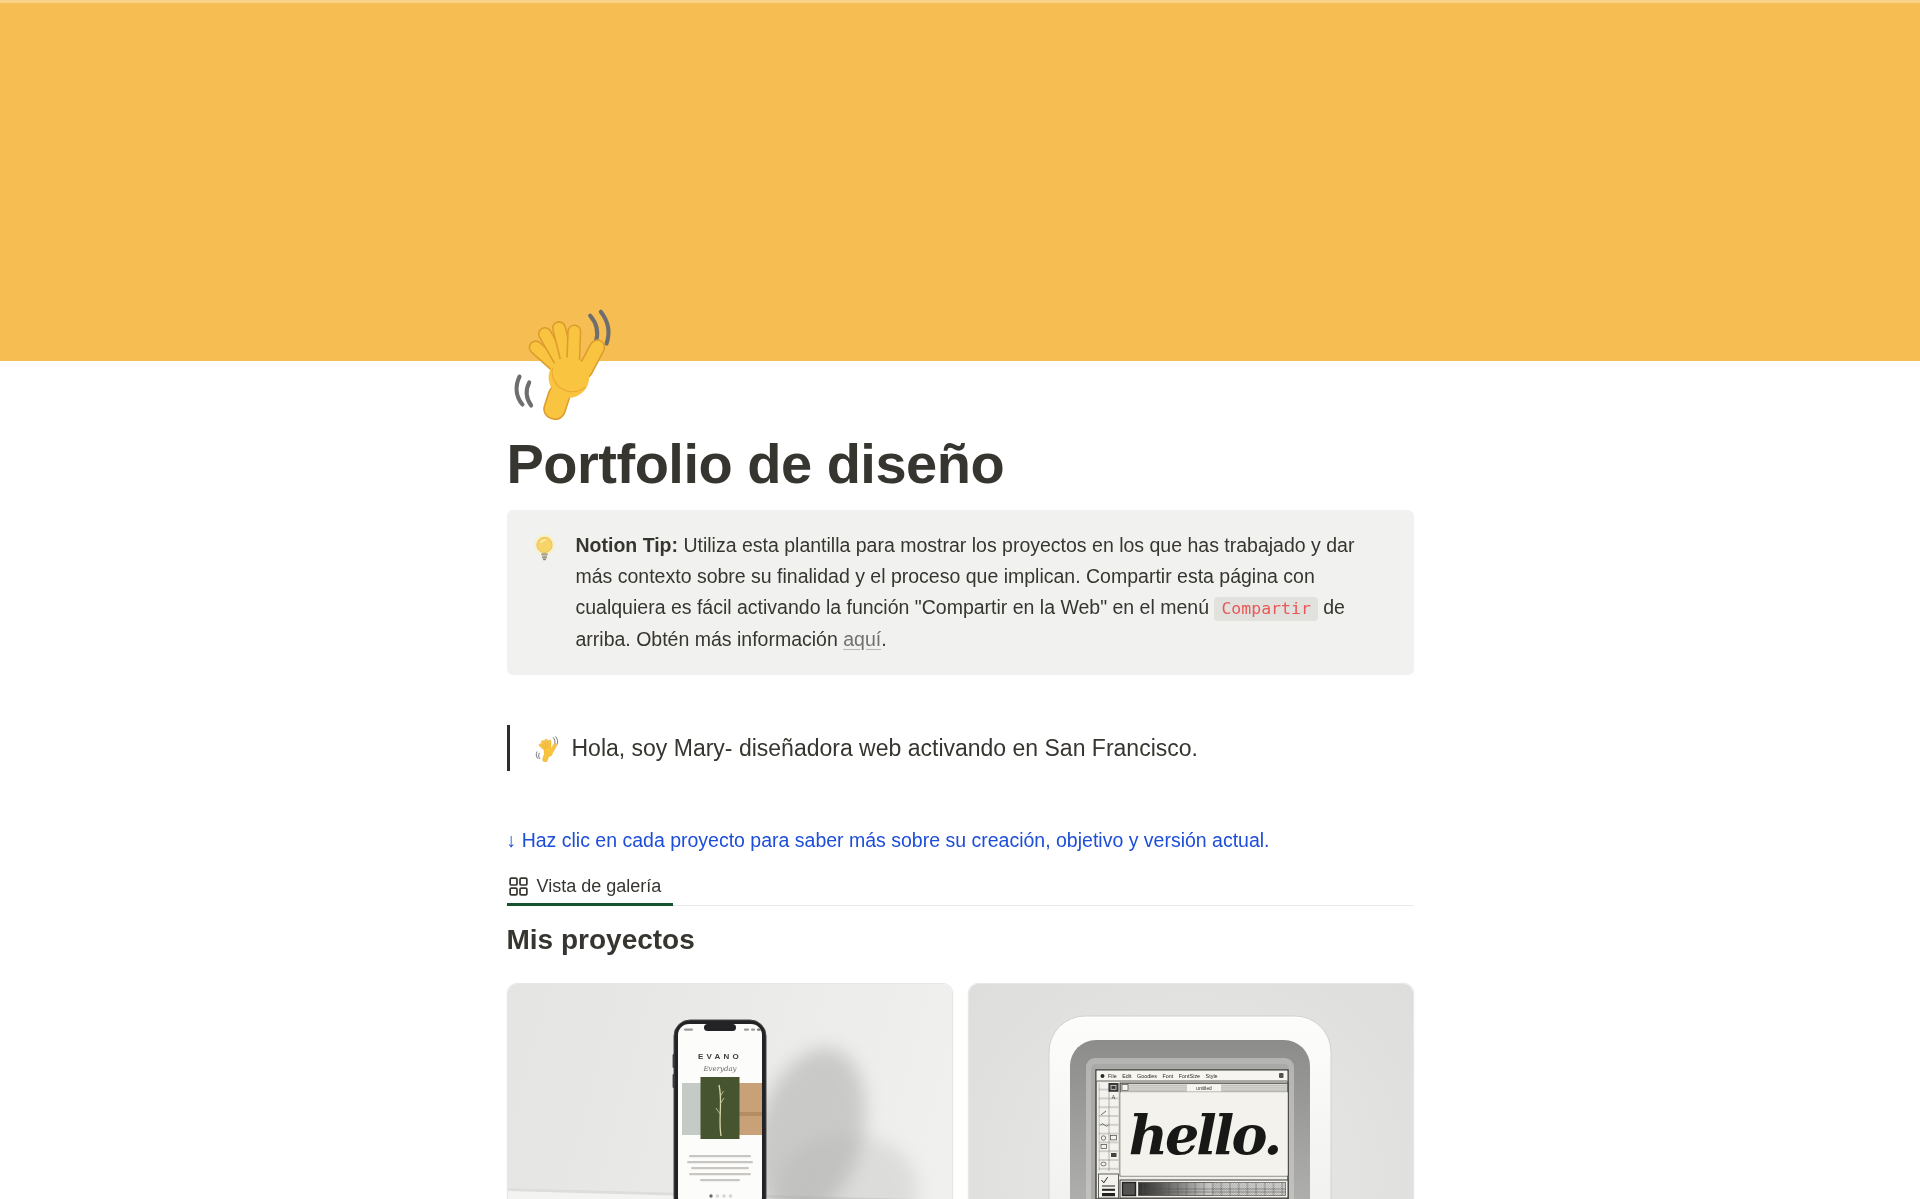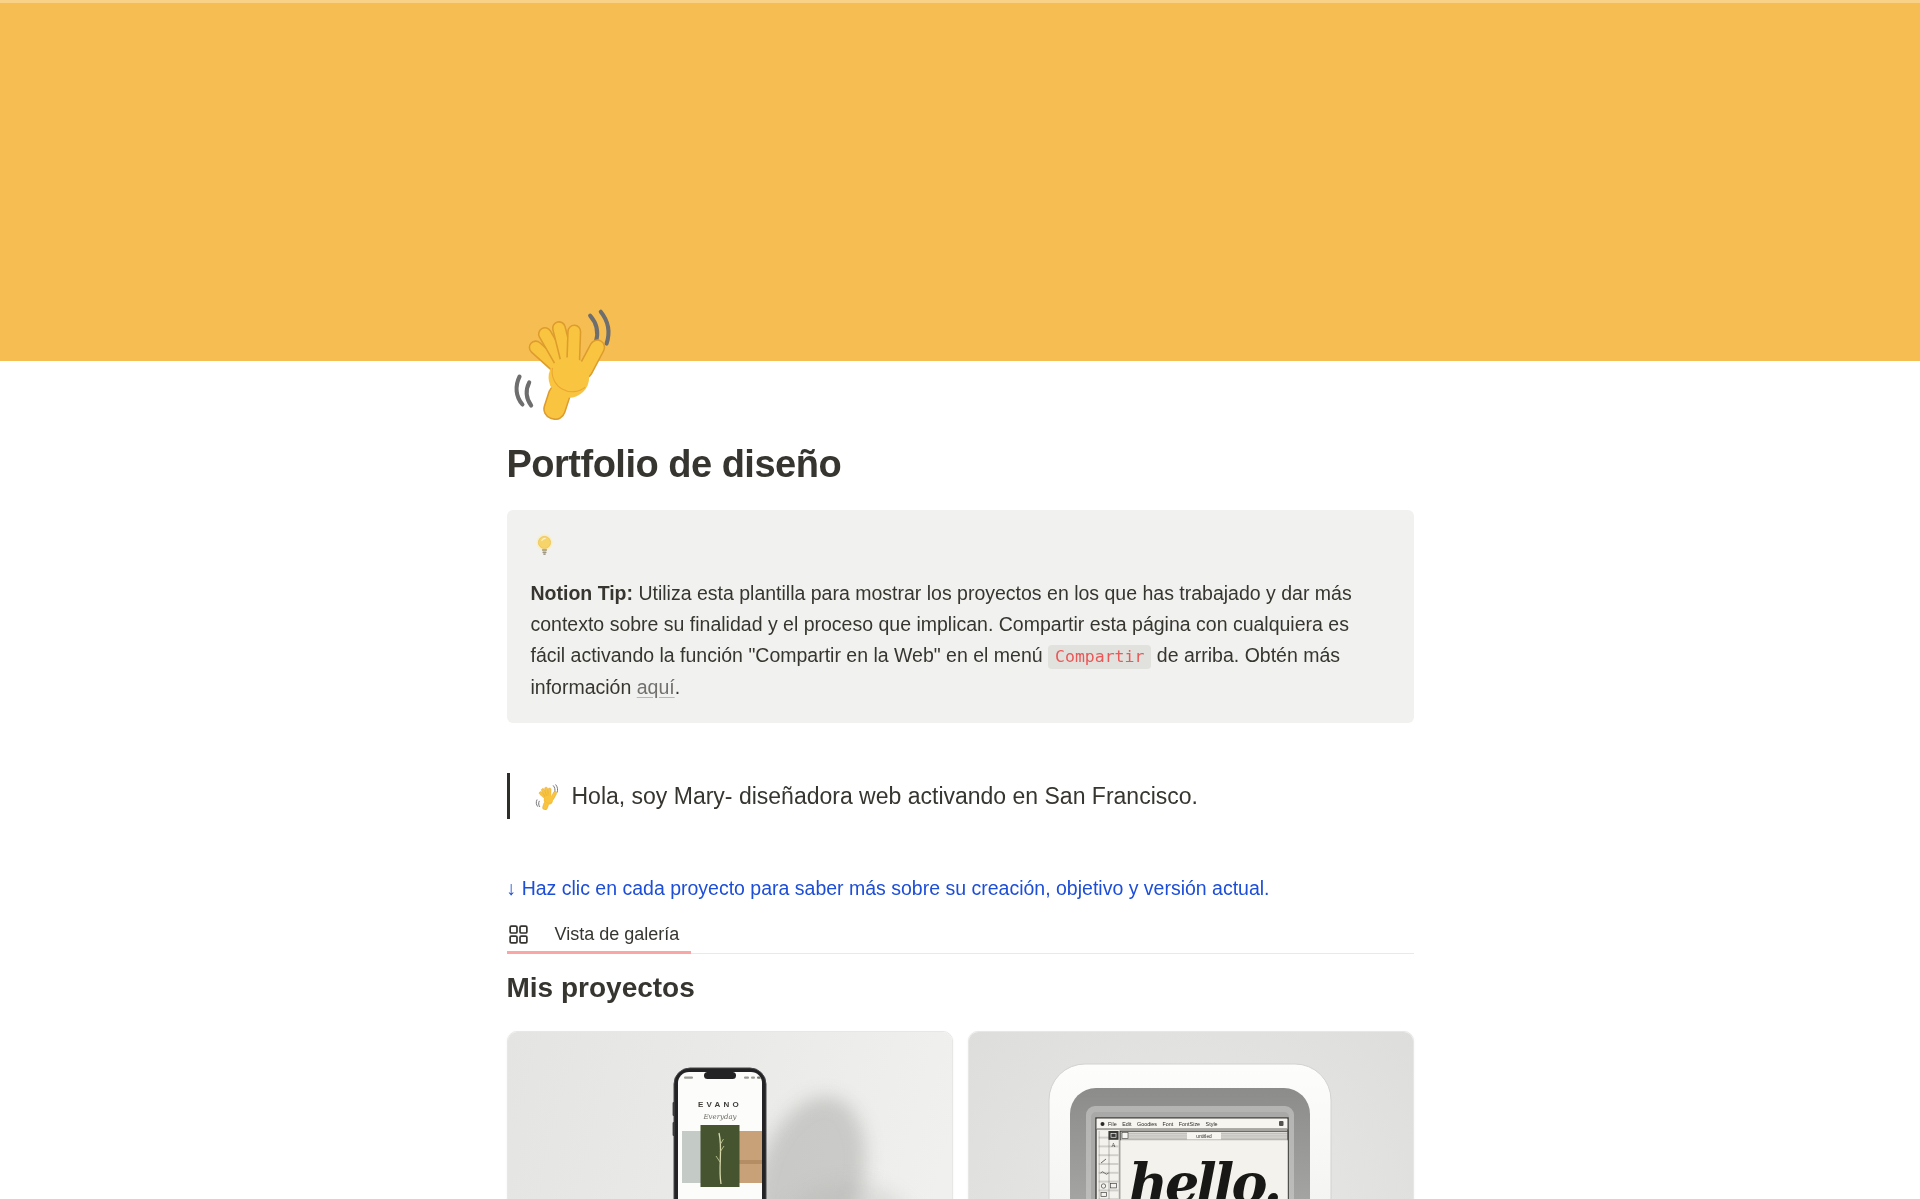--- a/index.html
+++ b/index.html
@@ -5,42 +5,42 @@
   * { margin:0; padding:0; box-sizing:border-box; }
   html,body { width:1920px; height:1199px; overflow:hidden; background:#fff;
     font-family:"Liberation Sans","DejaVu Sans",sans-serif; color:#37352f; }
 
   .banner { height:361px; background:#f6bd53; box-shadow:inset 0 3px 0 rgba(255,255,255,.30); }
 
   .content { width:907px; margin:0 auto; position:relative; }
 
   .page-icon { width:116px; height:116px; margin-top:-57px; display:block; cursor:pointer; }
 
-  h1.page-title { margin-top:14px; font-size:38px; line-height:60px; font-weight:700;
+  h1.page-title { margin-top:14px; font-size:56px; line-height:60px; font-weight:700;
     letter-spacing:-0.5px; color:#37352f; }
 
   .callout { margin-top:16px; display:flex; gap:18px; background:#f1f1ef; border-radius:6px;
-    padding:20px 30px 20px 24px; min-height:164px;flex-direction:column; }
+    padding:20px 30px 20px 24px; min-height:164px; }
   .callout-icon { flex:0 0 27px; width:27px; height:34px; margin-top:3px; }
   .callout-text { font-size:19.5px; line-height:31px; color:#37352f; }
   .callout-text b { font-weight:700; }
   .code-chip { font-family:"DejaVu Sans Mono","Liberation Mono",monospace; font-size:16.5px;
     color:#eb5757; background:rgba(135,131,120,.15); border-radius:4px; padding:2px 7px 3px; }
   .callout-link { color:#73716d; text-decoration:underline; text-decoration-color:#b9b7b3;
     text-underline-offset:3px; cursor:pointer; }
 
   .quote { margin-top:50px; border-left:3.6px solid #2f2d28; padding:5px 0 5px 24px;
     display:flex; align-items:center; font-size:23px; line-height:36px; color:#37352f; }
   .quote-hand { width:27px; height:27px; margin-right:11px; flex:0 0 auto; }
 
   .note { margin-top:55px; font-size:19.5px; line-height:28px; color:#1d4ed8; }
 
   .tabbar { margin-top:17px; display:flex; border-bottom:1px solid #e9e9e7; }
-  .tab { display:inline-flex; align-items:center; gap:27px; padding:5px 12px 6px 2px;
-    border-bottom:3px solid #fca5a5; margin-bottom:-1px; cursor:pointer; }
+  .tab { display:inline-flex; align-items:center; gap:9px; padding:5px 12px 6px 2px;
+    border-bottom:3px solid #14532d; margin-bottom:-1px; cursor:pointer; }
   .tab-label { font-size:18px; font-weight:500; color:#37352f; white-space:nowrap; }
   .tab-icon { width:19px; height:19px; display:block; }
 
   h2.section-title { margin-top:13px; font-size:28px; line-height:42px; font-weight:700; color:#37352f; }
 
   .cards { margin-top:22px; display:flex; gap:15px; }
   .card { width:446px; height:420px; border:1px solid #e7e7e5; border-radius:10px;
     overflow:hidden; background:#fff; box-shadow:0 1px 3px rgba(15,15,15,.05); cursor:pointer; }
   .card svg { display:block; }
 

